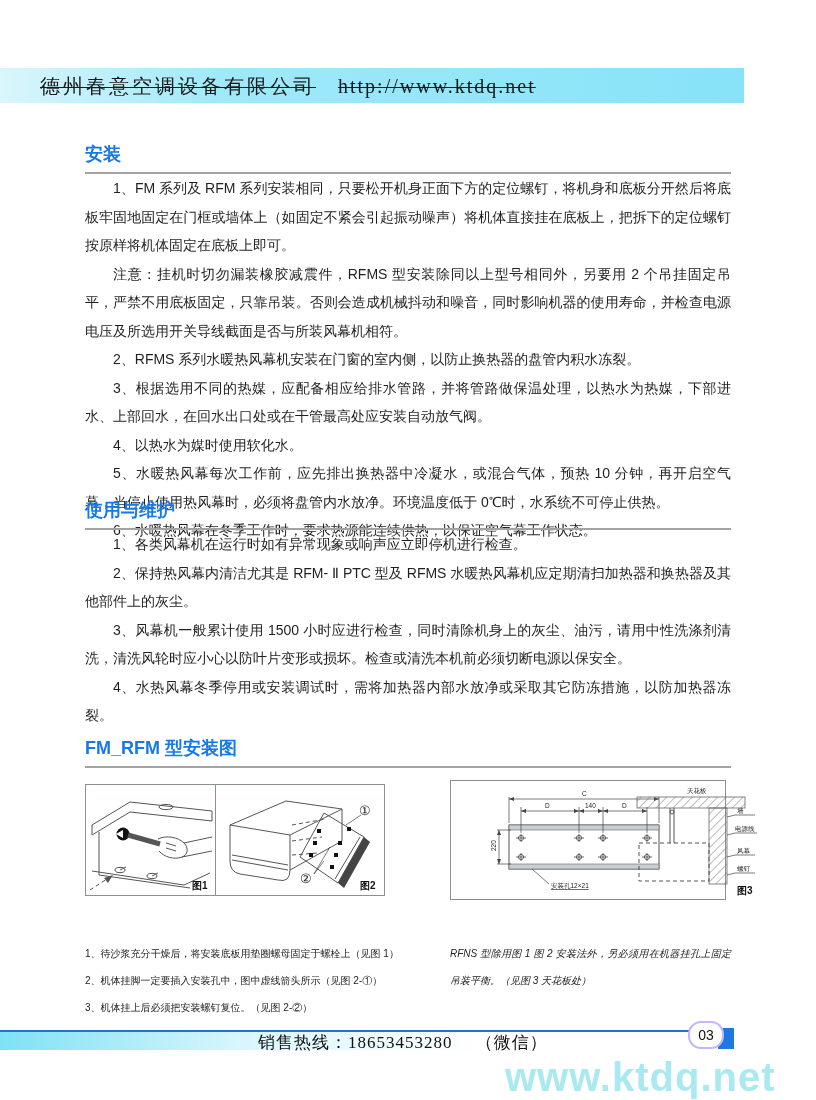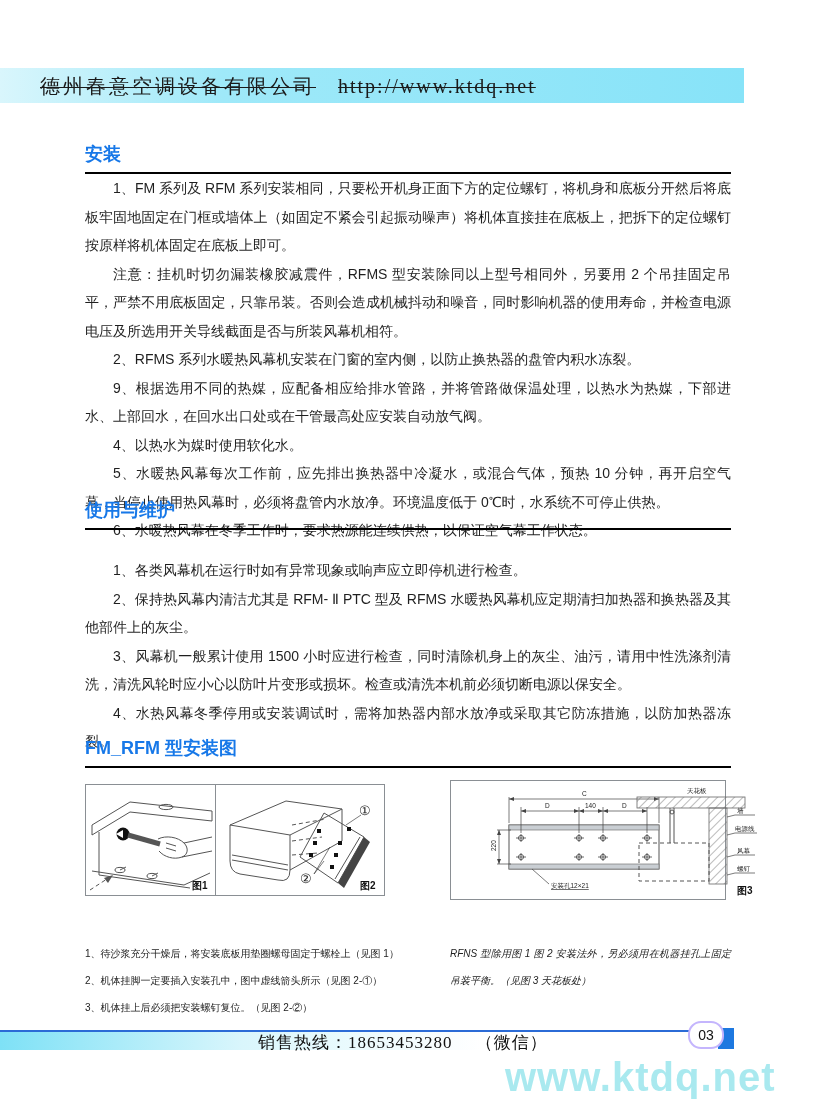--- a/index.html
+++ b/index.html
@@ -10,25 +10,25 @@
   .header-band{position:absolute;left:0;top:68px;width:744px;height:35px;
     background:linear-gradient(to right,#d9f6fc 0%,#9fe9f9 30%,#87e3f8 100%);}
   .header-text{position:absolute;left:40px;top:5px;font-family:"Liberation Serif",serif;
     font-size:20px;color:#1a1a1a;letter-spacing:3px;text-decoration:line-through;
     text-decoration-thickness:1px;white-space:nowrap;}
   .header-text .url{margin-left:22px;letter-spacing:2px;}
 
   
   .section{position:absolute;left:85px;width:646px;}
   .sec-title{font-size:18px;font-weight:bold;color:#1778e8;line-height:24px;
-    padding-bottom:6px;border-bottom:2px solid #000000;margin:0;}
+    padding-bottom:6px;border-bottom:2px solid #a3a3a3;margin:0;}
   .para{margin:0;font-size:14px;line-height:28.5px;color:#1f1f1f;
     text-indent:2em;text-align:justify;}
   .para-wrap{}
-  .para-wrap.loose{margin-top:26px;}
+  .para-wrap.loose{}
 
   
   .fig-box{position:absolute;border:1px solid #8a8f94;background:#fff;box-sizing:border-box;}
   .fig-row{position:relative;height:160px;}
   svg{display:block;}
   .sv-line{stroke:#555;stroke-width:1;fill:none;}
   .sv-dash{stroke:#555;stroke-width:1;fill:none;stroke-dasharray:4 3;}
   .sv-dim{stroke:#444;stroke-width:0.7;fill:none;}
   .fig-label{font-weight:bold;font-size:10px;fill:#111;font-family:"Liberation Sans",sans-serif;}
   .tiny{font-size:6.5px;fill:#222;font-family:"Liberation Sans",sans-serif;}
@@ -65,21 +65,21 @@
       <span>德州春意空调设备有限公司</span><span class="url">http://www.ktdq.net</span>
     </div>
   </div>
 
   <div class="section" style="top:142px;">
     <h2 class="sec-title">安装</h2>
     <div class="para-wrap">
       <p class="para">1、FM 系列及 RFM 系列安装相同，只要松开机身正面下方的定位螺钉，将机身和底板分开然后将底板牢固地固定在门框或墙体上（如固定不紧会引起振动噪声）将机体直接挂在底板上，把拆下的定位螺钉按原样将机体固定在底板上即可。</p>
       <p class="para">注意：挂机时切勿漏装橡胶减震件，RFMS 型安装除同以上型号相同外，另要用 2 个吊挂固定吊平，严禁不用底板固定，只靠吊装。否则会造成机械抖动和噪音，同时影响机器的使用寿命，并检查电源电压及所选用开关导线截面是否与所装风幕机相符。</p>
       <p class="para">2、RFMS 系列水暖热风幕机安装在门窗的室内侧，以防止换热器的盘管内积水冻裂。</p>
-      <p class="para">9、根据选用不同的热媒，应配备相应给排水管路，并将管路做保温处理，以热水为热媒，下部进水、上部回水，在回水出口处或在干管最高处应安装自动放气阀。</p>
+      <p class="para">3、根据选用不同的热媒，应配备相应给排水管路，并将管路做保温处理，以热水为热媒，下部进水、上部回水，在回水出口处或在干管最高处应安装自动放气阀。</p>
       <p class="para">4、以热水为媒时使用软化水。</p>
       <p class="para">5、水暖热风幕每次工作前，应先排出换热器中冷凝水，或混合气体，预热 10 分钟，再开启空气幕，当停止使用热风幕时，必须将盘管内水放净。环境温度低于 0℃时，水系统不可停止供热。</p>
       <p class="para">6、水暖热风幕在冬季工作时，要求热源能连续供热，以保证空气幕工作状态。</p>
     </div>
   </div>
 
   <div class="section" style="top:498px;">
     <h2 class="sec-title">使用与维护</h2>
     <div class="para-wrap loose">
       <p class="para">1、各类风幕机在运行时如有异常现象或响声应立即停机进行检查。</p>

